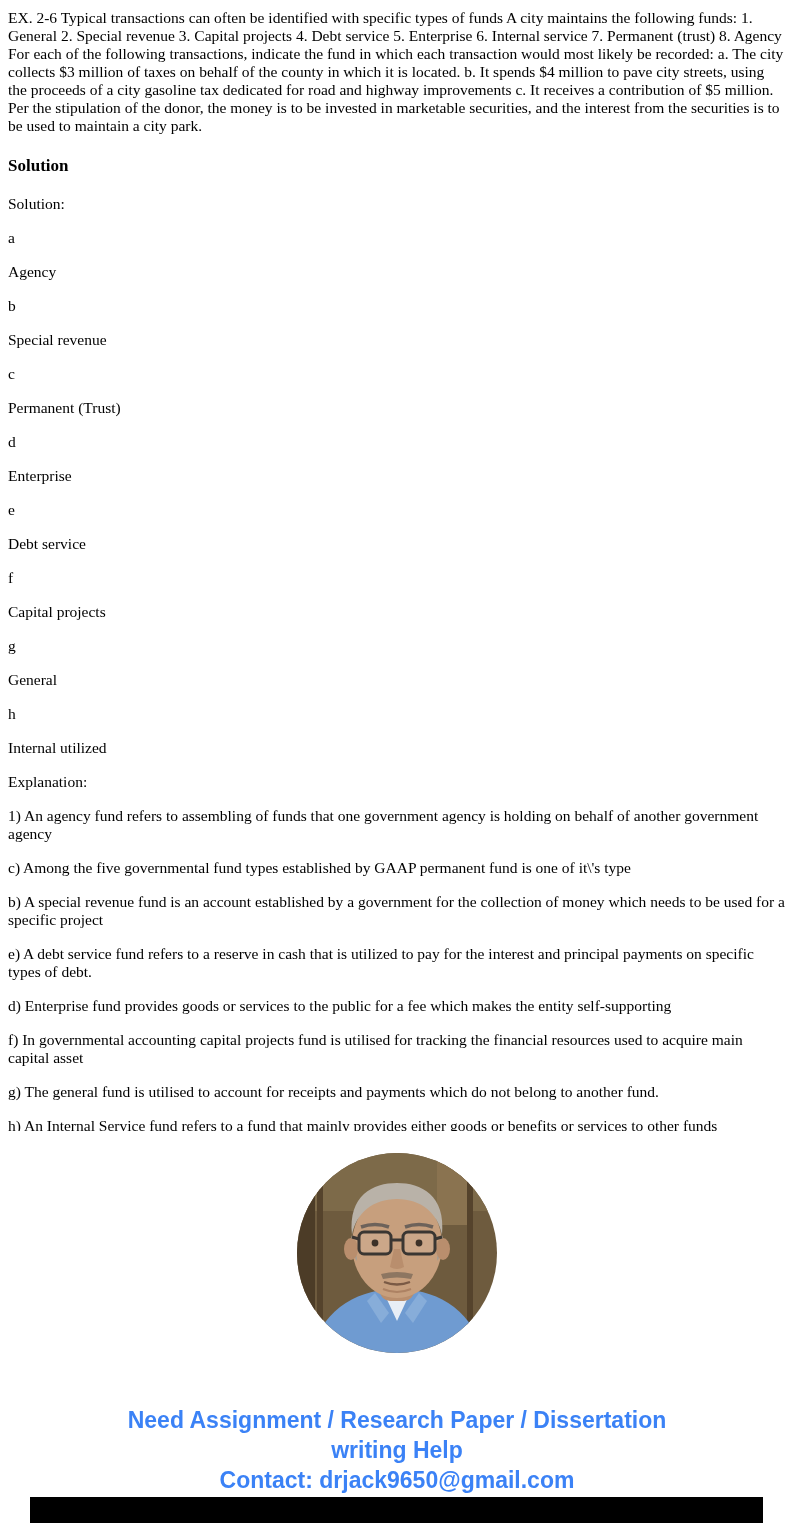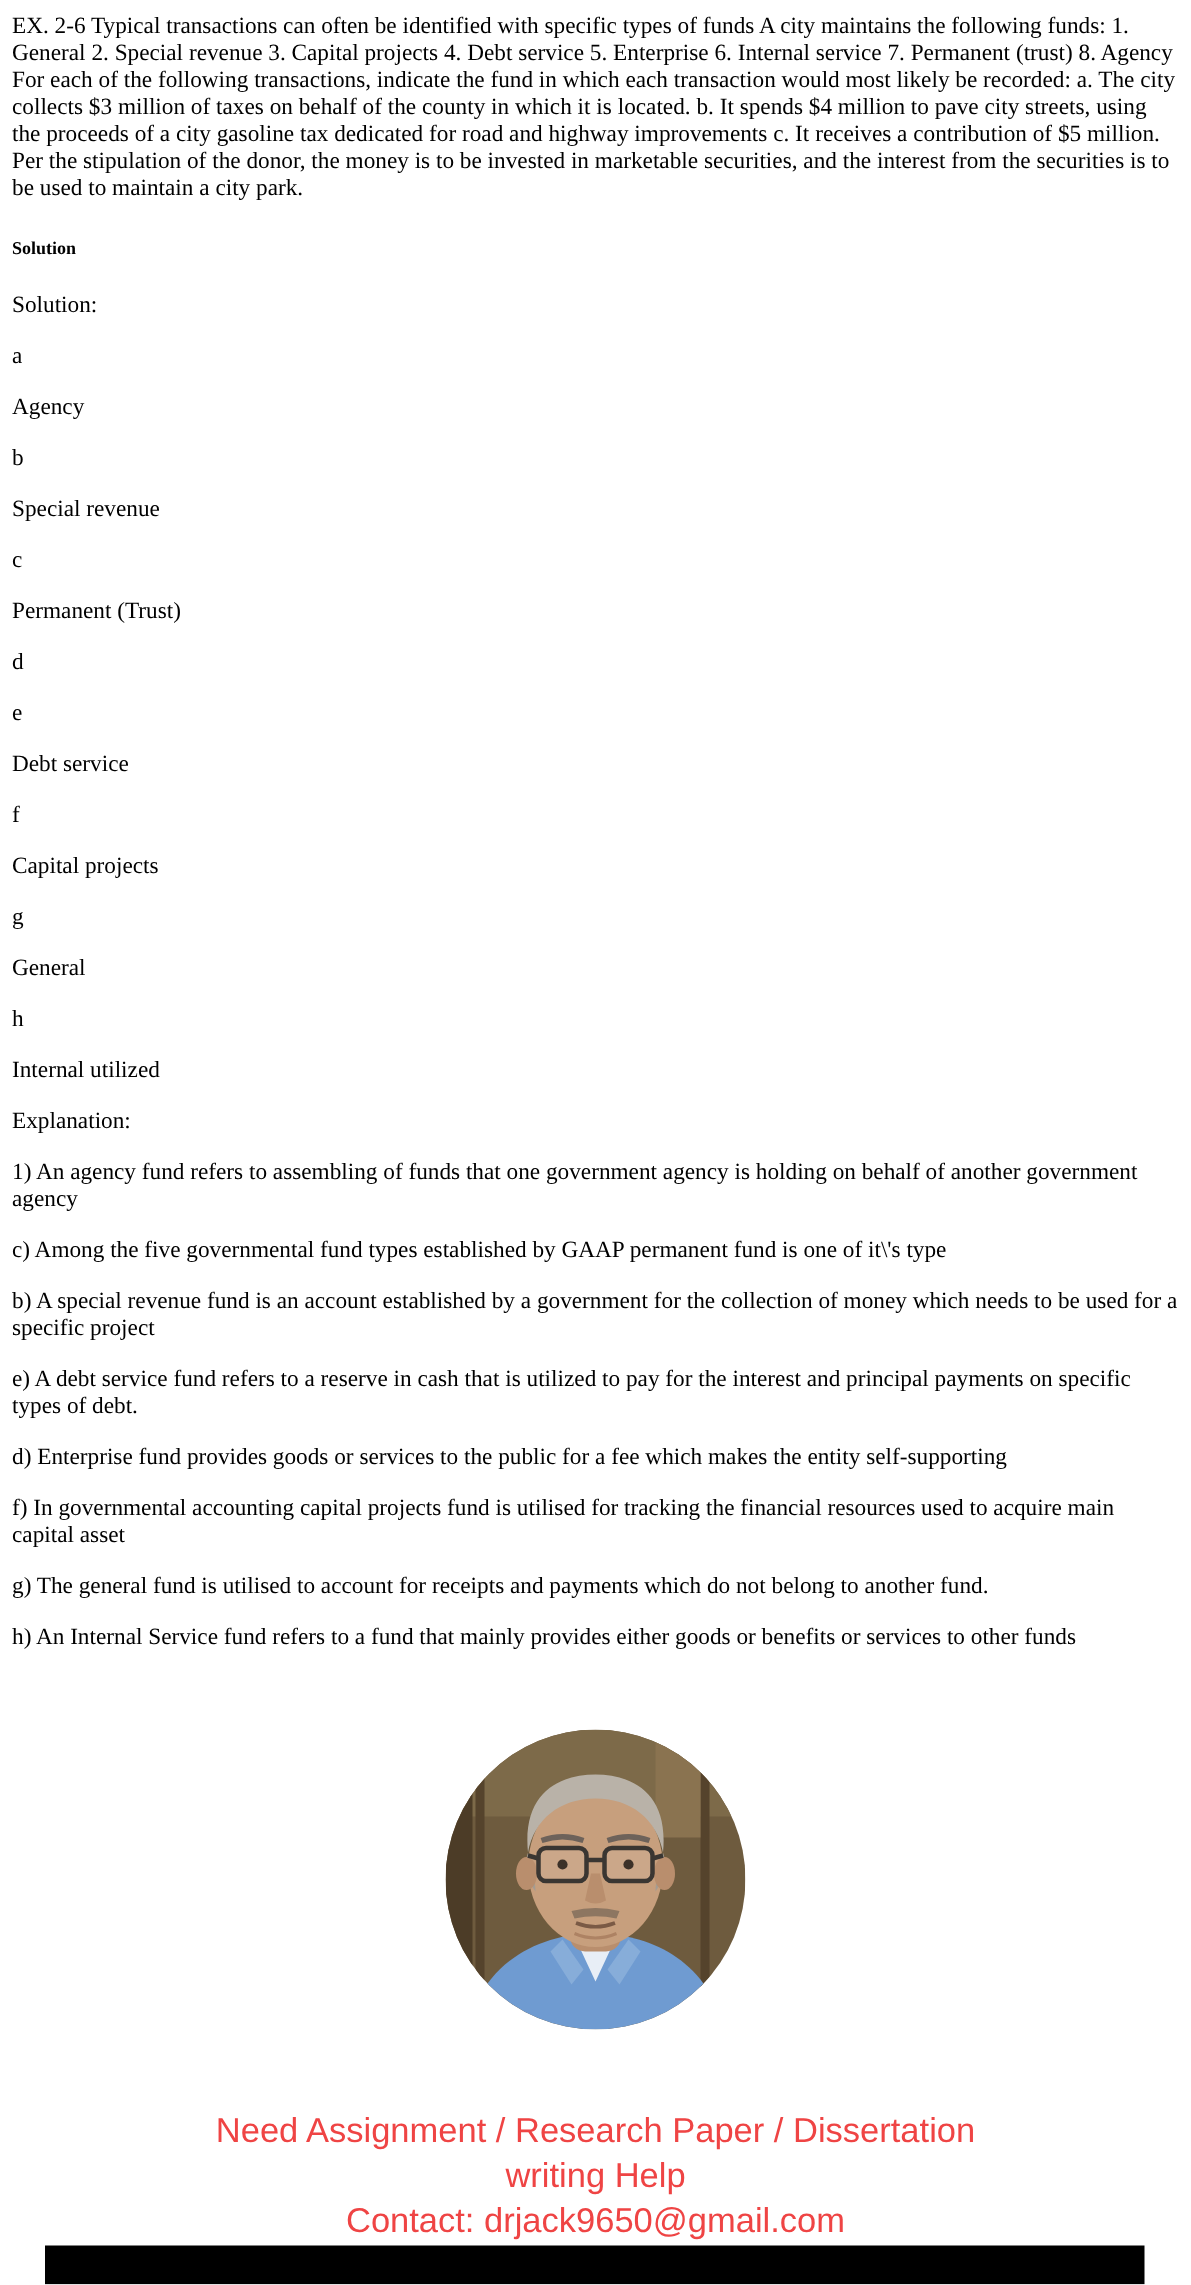--- a/index.html
+++ b/index.html
@@ -15,45 +15,45 @@
   .doc {
     box-sizing: border-box;
     padding: 9px 8px 0 8px;
     height: 1131px;
     overflow: hidden;
     font-size: 15.5px;
     line-height: 18px;
   }
   .doc p { margin: 0 0 16px 0; }
   .doc h2 {
-    font-size: 12px;
+    font-size: 17px;
     line-height: 19px;
     font-weight: bold;
     margin: 21px 0 20px 0;
   }
   .avatar-wrap {
     display: flex;
     justify-content: center;
     margin-top: 22px;
   }
   .avatar {
     width: 200px;
     height: 200px;
     border-radius: 50%;
     overflow: hidden;
     flex: 0 0 auto;
   }
   .footer {
     margin-top: 52px;
     text-align: center;
     font-family: "Liberation Sans", sans-serif;
-    font-weight: normal;
+    font-weight: bold;
     font-size: 23px;
     line-height: 30px;
-    color: #ef4444;
+    color: #3b82f6;
   }
   .bottom-bar {
     position: absolute;
     left: 30px;
     width: 733px;
     bottom: 0;
     height: 26px;
     background: #000000;
   }
 </style>
@@ -69,20 +69,21 @@
 
     <p>Solution:</p>
 
     <p>a</p>
     <p>Agency</p>
     <p>b</p>
     <p>Special revenue</p>
     <p>c</p>
     <p>Permanent (Trust)</p>
     <p>d</p>
+    <p>Enterprise</p>
     <p>e</p>
     <p>Debt service</p>
     <p>f</p>
     <p>Capital projects</p>
     <p>g</p>
     <p>General</p>
     <p>h</p>
     <p>Internal utilized</p>
 
     <p>Explanation:</p>

